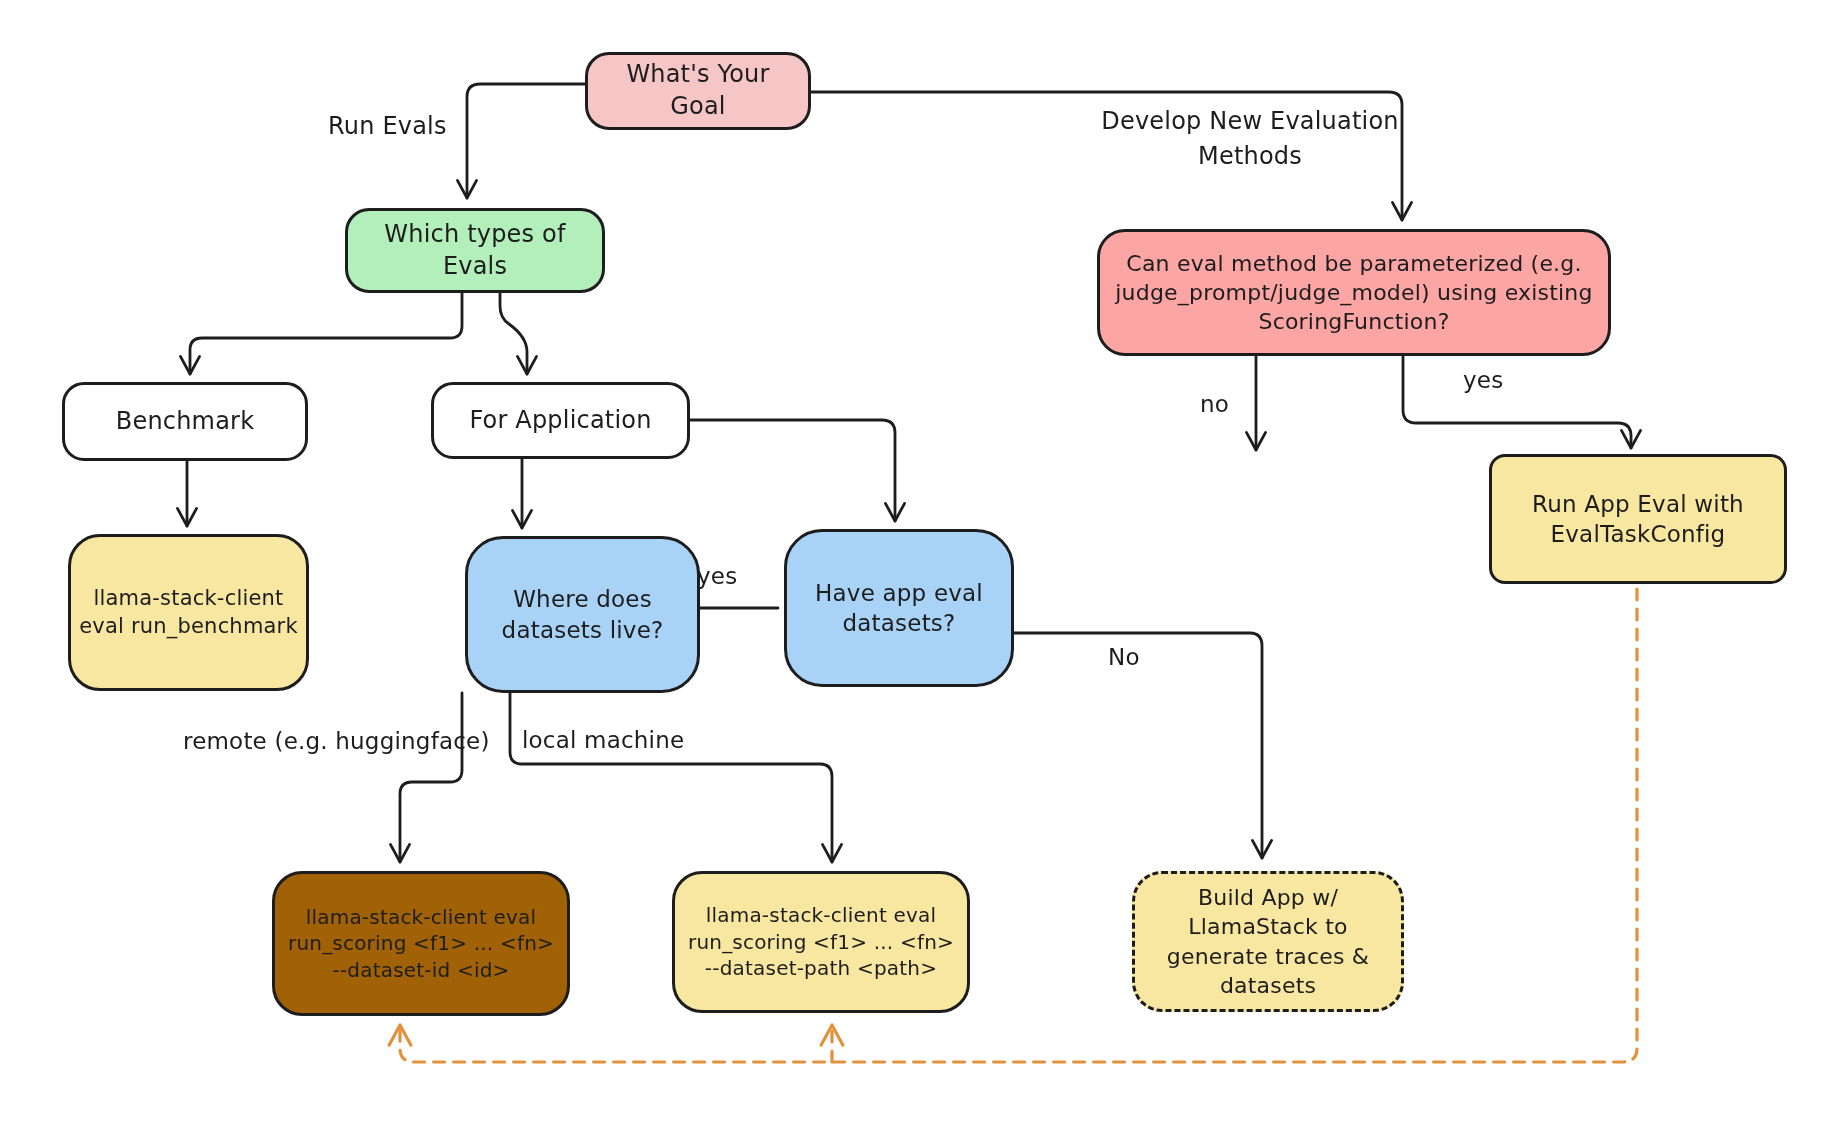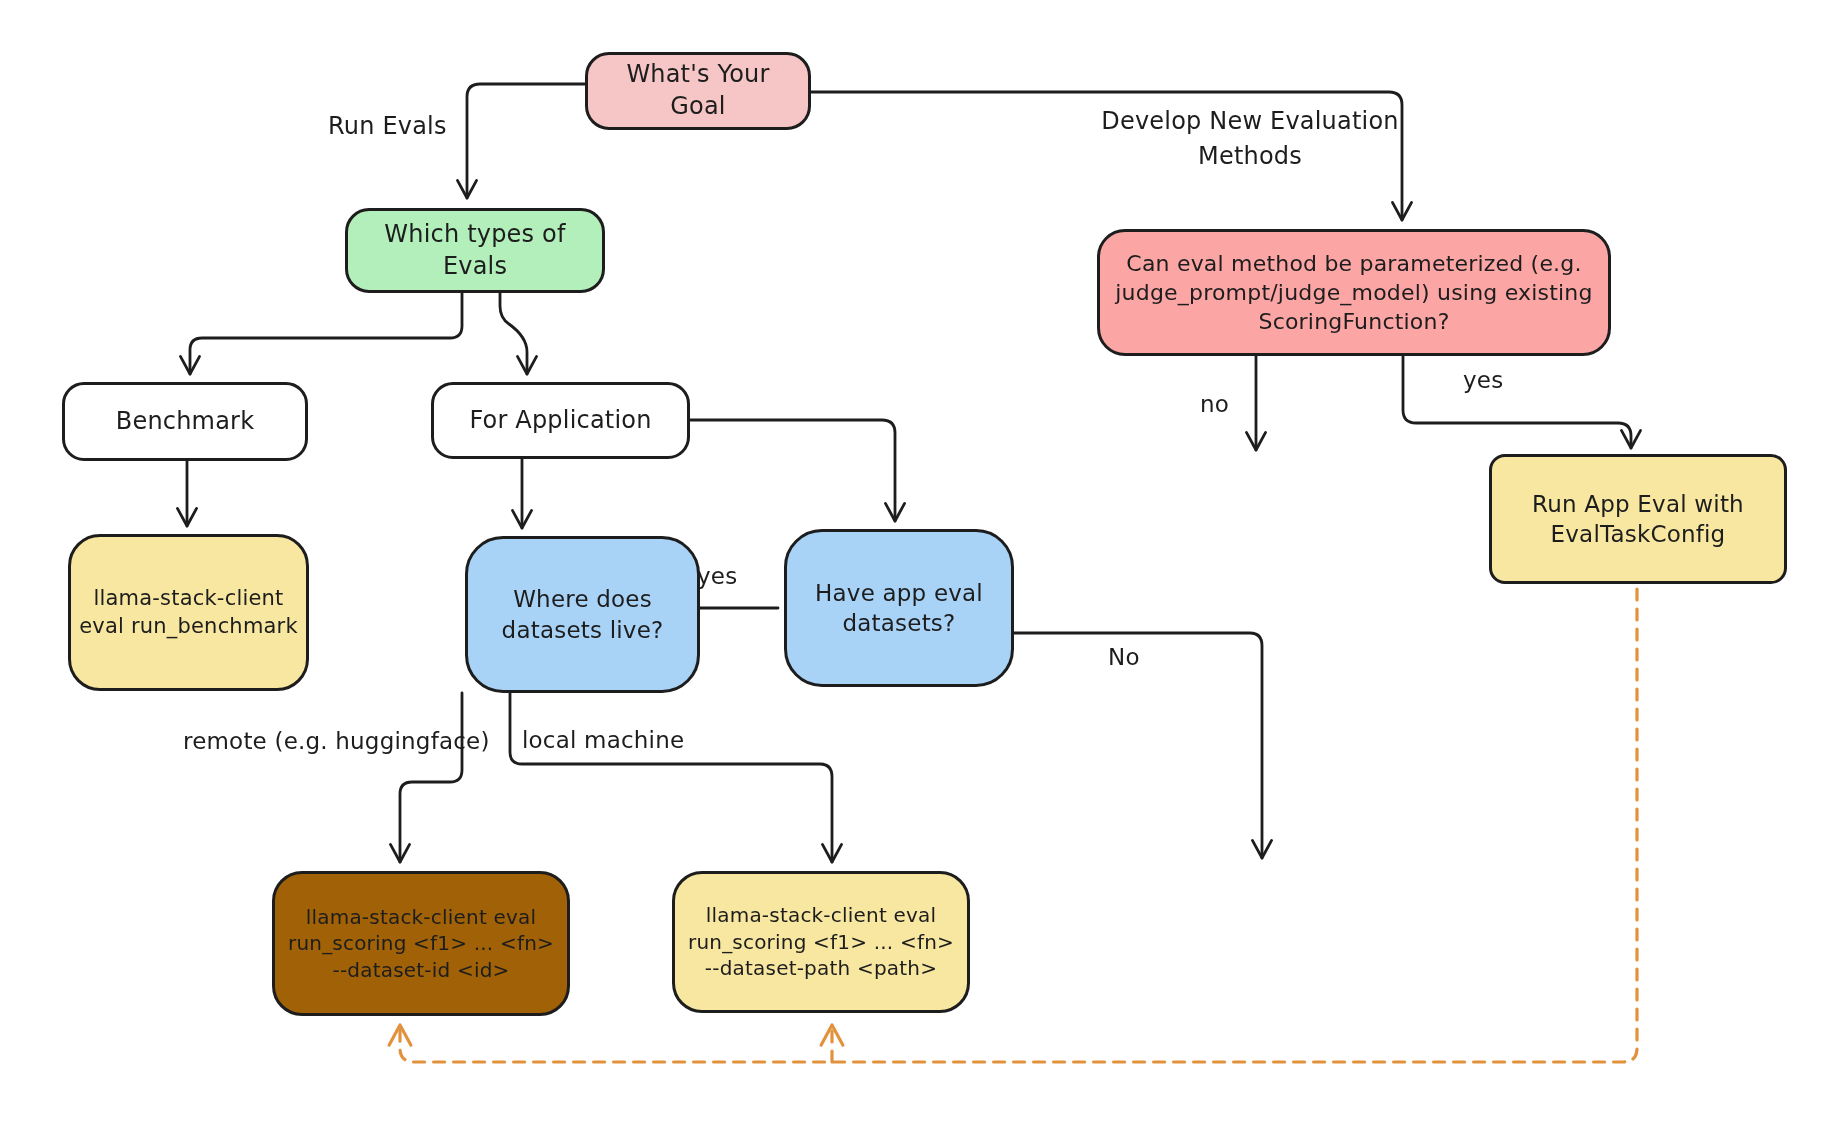--- a/index.html
+++ b/index.html
@@ -105,20 +105,23 @@
   </div>
 
   <div class="node" style="left: 244px; top: 871px; width: 298px; height: 145px; border-radius: 30px; font-size: 20px; padding: 6px 8px; background-color: #a16207; margin-left: 28px;">
     <span>llama-stack-client eval run_scoring &lt;f1&gt; ... &lt;fn&gt; --dataset-id &lt;id&gt;</span>
   </div>
 
   <div class="node" style="left: 672px; top: 871px; width: 298px; height: 142px; border-radius: 30px; font-size: 20px; padding: 6px 8px; background-color: rgb(248, 231, 160);">
     <span>llama-stack-client eval run_scoring &lt;f1&gt; ... &lt;fn&gt; --dataset-path &lt;path&gt;</span>
   </div>
 
+  <div class="node dashed" style="left: 1132px; top: 871px; width: 272px; height: 141px; border-radius: 30px; font-size: 22px; background-color: rgb(248, 231, 160);">
+    <span>Build App w/ LlamaStack to generate traces &amp; datasets</span>
+  </div>
 
   <div class="edge-label" style="left:328px;top:112px;font-size:24px;">Run Evals</div>
 
   <div class="edge-label center" style="left:1085px;top:104px;width:330px;font-size:24px;line-height:1.45;">Develop New Evaluation Methods</div>
 
   <div class="edge-label" style="left:697px;top:563px;font-size:23px;">yes</div>
 
   <div class="edge-label" style="left:1108px;top:644px;font-size:23px;">No</div>
 
   <div class="edge-label" style="left:183px;top:728px;font-size:23px;">remote (e.g. huggingface)</div>

